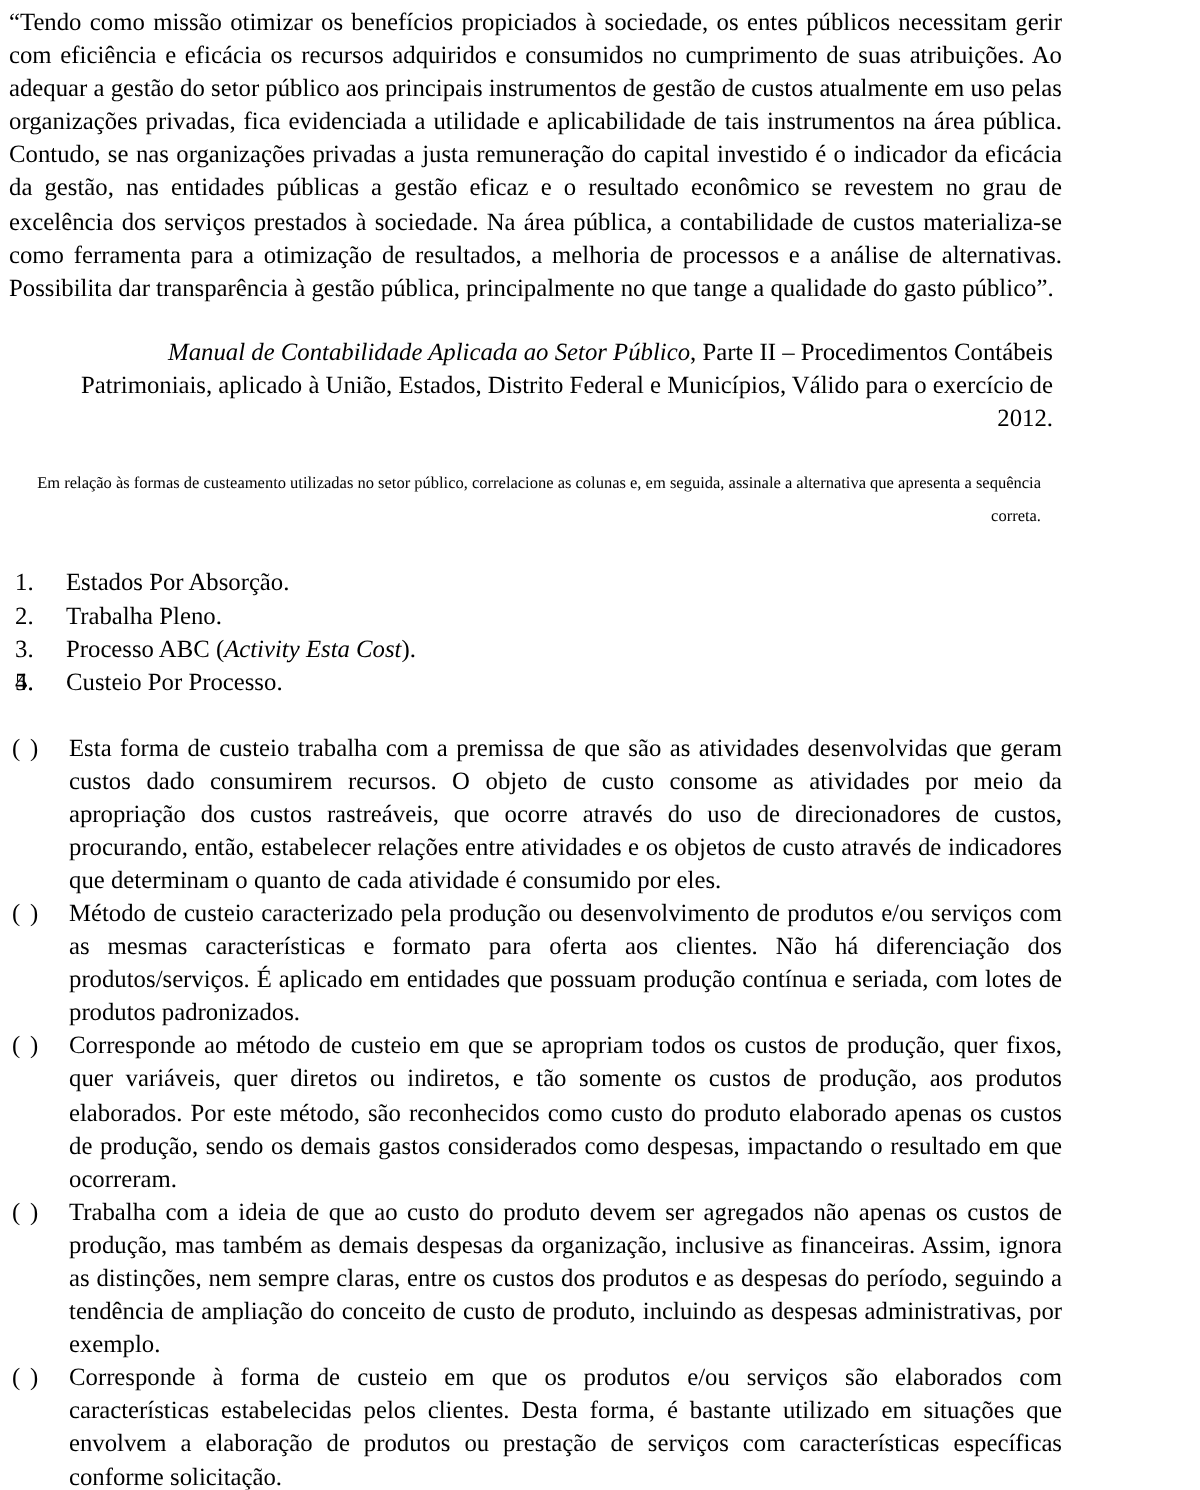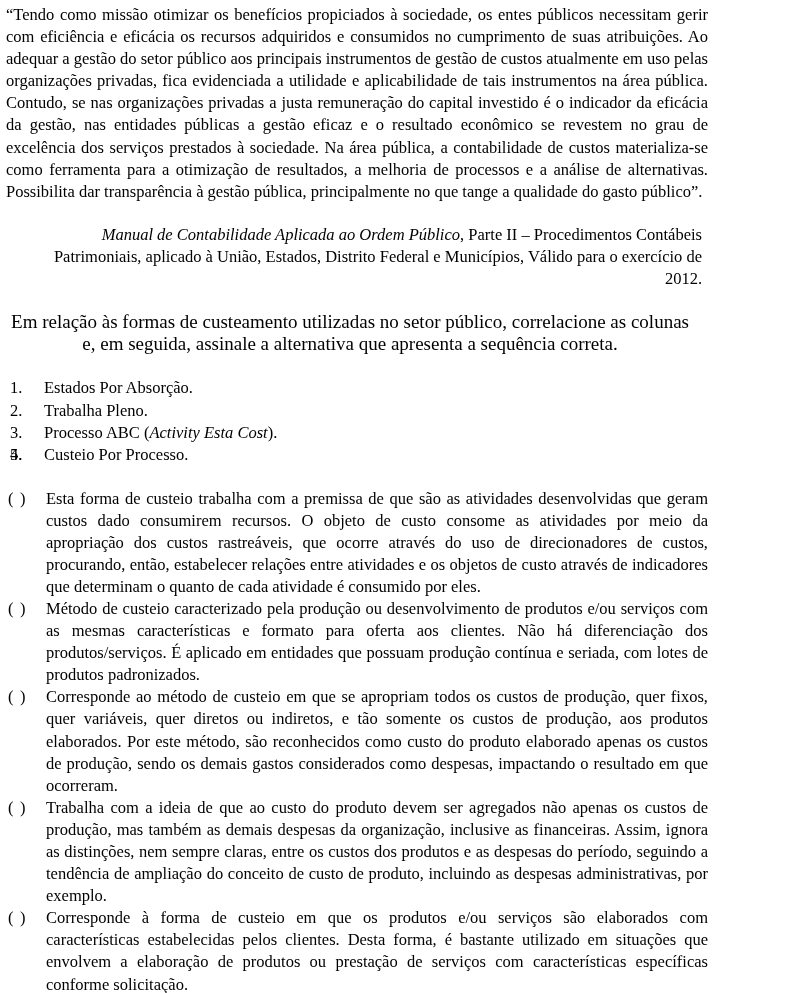--- a/index.html
+++ b/index.html
@@ -39,22 +39,22 @@
     font-size: 16.5px;
     line-height: 22.1px;
     margin: 21px 6px 0 30px;
   }
   .citation .title-italic {
     font-style: italic;
   }
 
   
   .instruction {
-    text-align: center;
-    font-size: 19px;
+    text-align: right;
+    font-size: 11px;
     line-height: 22.1px;
     margin: 21px 0 0 0;
     padding-right: 14px;
   }
 
   
   .numbered-list {
     margin: 22px 0 0 0;
     padding: 0;
     list-style: none;
@@ -103,21 +103,21 @@
   }
 </style>
 </head>
 <body>
 
 <div class="page">
 
   <p class="quote">“Tendo como missão otimizar os benefícios propiciados à sociedade, os entes públicos necessitam gerir com eficiência e eficácia os recursos adquiridos e consumidos no cumprimento de suas atribuições. Ao adequar a gestão do setor público aos principais instrumentos de gestão de custos atualmente em uso pelas organizações privadas, fica evidenciada a utilidade e aplicabilidade de tais instrumentos na área pública. Contudo, se nas organizações privadas a justa remuneração do capital investido é o indicador da eficácia da gestão, nas entidades públicas a gestão eficaz e o resultado econômico se revestem no grau de excelência dos serviços prestados à sociedade. Na área pública, a contabilidade de custos materializa-se como ferramenta para a otimização de resultados, a melhoria de processos e a análise de alternativas. Possibilita dar transparência à gestão pública, principalmente no que tange a qualidade do gasto público”.</p>
 
   <p class="citation">
-    <span class="title-italic">Manual de Contabilidade Aplicada ao Ordem Público</span><span>, Parte II – Procedimentos Contábeis Patrimoniais, aplicado à União, Estados, Distrito Federal e Municípios, Válido para o exercício de 2012.</span>
+    <span class="title-italic">Manual de Contabilidade Aplicada ao Setor Público</span><span>, Parte II – Procedimentos Contábeis Patrimoniais, aplicado à União, Estados, Distrito Federal e Municípios, Válido para o exercício de 2012.</span>
   </p>
 
   <p class="instruction">Em relação às formas de custeamento utilizadas no setor público, correlacione as colunas e, em seguida, assinale a alternativa que apresenta a sequência correta.</p>
 
   <ol class="numbered-list">
     <li>
       <span class="num">1.</span><span>Estados Por Absorção.</span><span class="italic-term"></span><span></span>
     </li>
     <li>
       <span class="num">2.</span><span>Trabalha Pleno.</span><span class="italic-term"></span><span></span>

